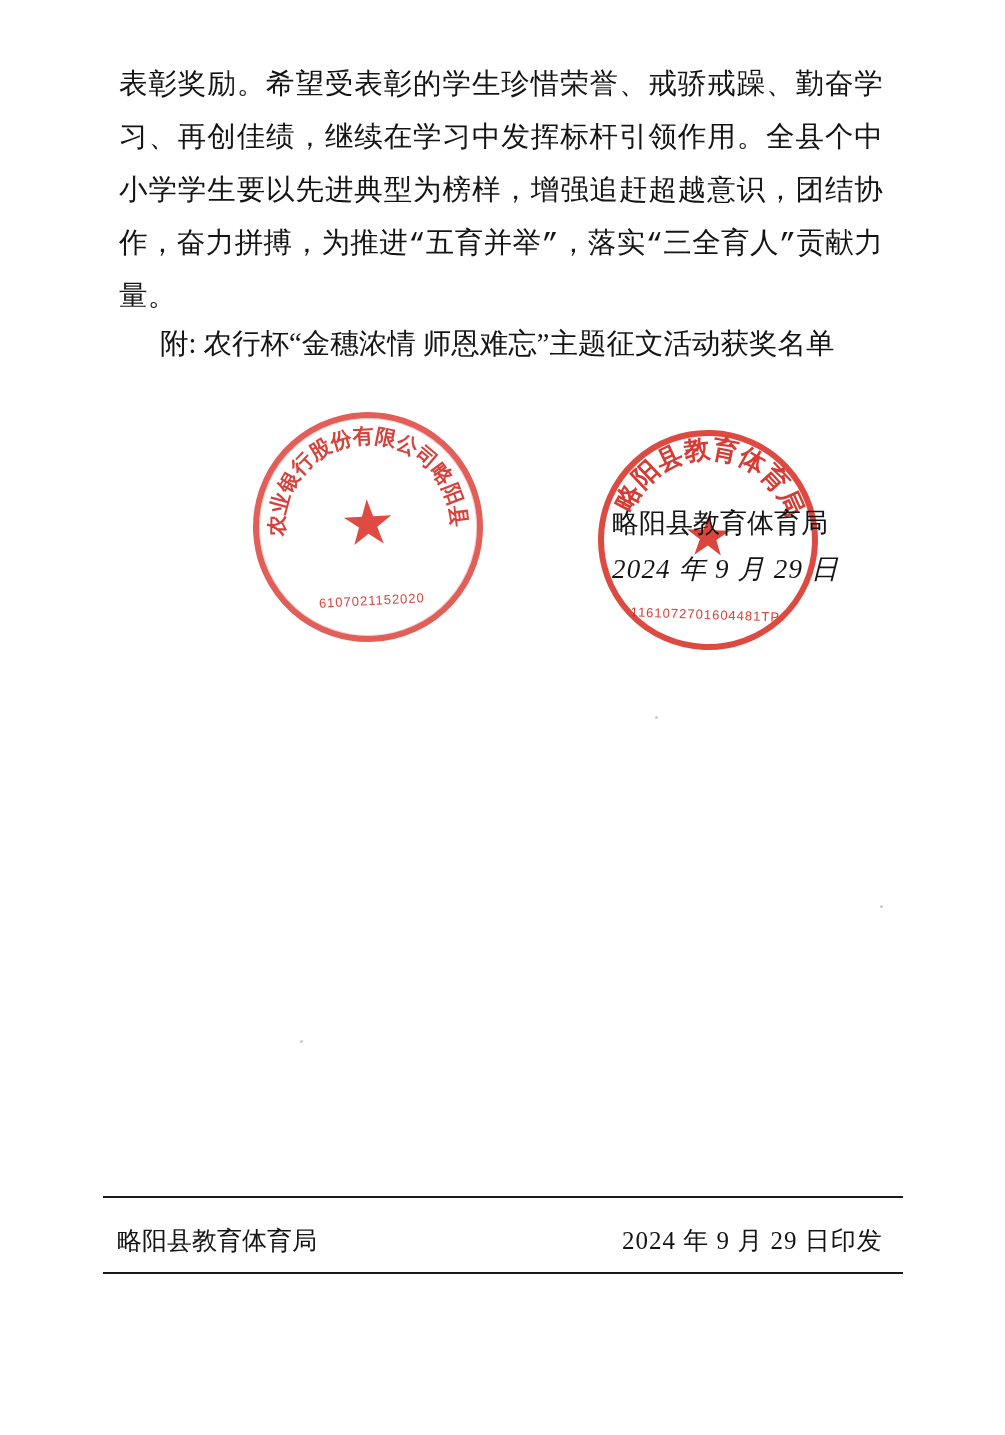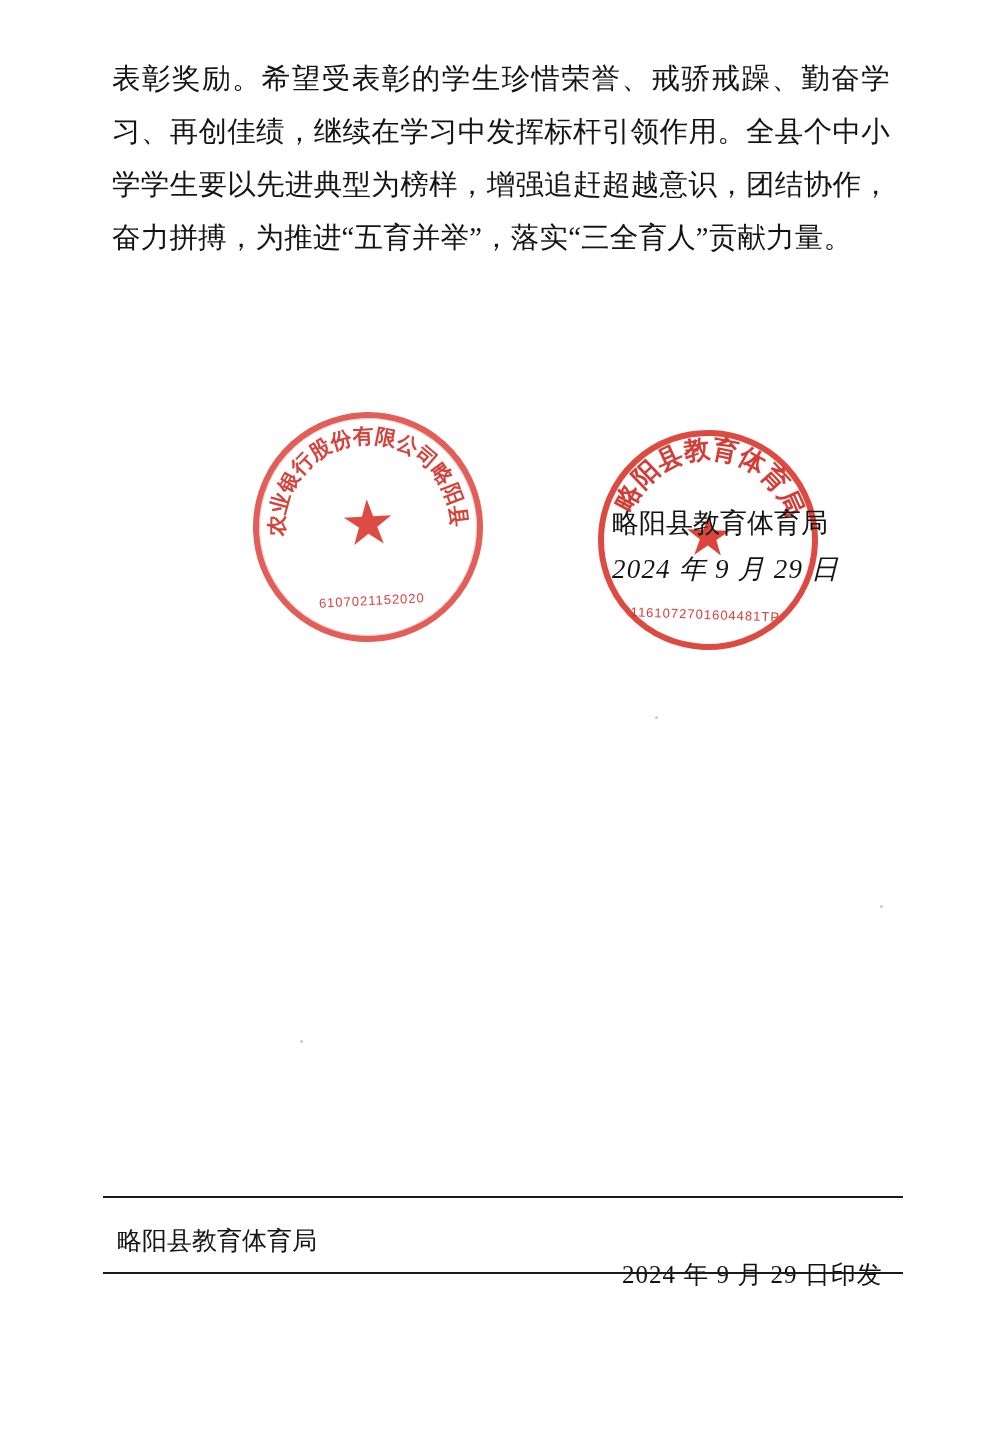--- a/index.html
+++ b/index.html
@@ -28,21 +28,22 @@
     top: 52px;
     width: 778px;
     font-size: 28.5px;
     line-height: 53px;
     letter-spacing: 0.2px;
     text-align: justify;
     text-justify: inter-ideograph;
     color: #141414;
   }
   .body-text p {
-    margin: 0;
+    margin: 7px;
+    font-family: Liberation Mono, monospace;
   }
 
   
   .attachment {
     position: absolute;
     left: 160px;
     top: 322px;
     font-size: 28.5px;
     line-height: 44px;
     color: #141414;
@@ -154,40 +155,40 @@
     white-space: nowrap;
   }
   .footer-right {
     position: absolute;
     left: 622px;
     top: 1224px;
     font-size: 25px;
     letter-spacing: 1px;
     color: #141414;
     white-space: nowrap;
-    margin-top: 34px;
   }
 
   .speck {
     position: absolute;
     width: 3px;
     height: 3px;
     background: #c9c9c9;
     border-radius: 50%;
   }
 </style>
 </head>
 <body>
 
 <div class="page">
 
   <div class="body-text">
     <p>表彰奖励。希望受表彰的学生珍惜荣誉、戒骄戒躁、勤奋学习、再创佳绩，继续在学习中发挥标杆引领作用。全县个中小学学生要以先进典型为榜样，增强追赶超越意识，团结协作，奋力拼搏，为推进“五育并举”，落实“三全育人”贡献力量。</p>
   </div>
 
+  <div class="attachment">附: 农行杯“金穗浓情  师恩难忘”主题征文活动获奖名单</div>
 
   <div class="seal seal-bank">
     <svg class="seal-arc" viewBox="0 0 218 218">
       <defs>
         <path id="bankArc" d="M 25,109 A 84,84 0 0 1 193,109"></path>
       </defs>
       <text font-size="21">
         <textPath href="#bankArc" startOffset="50%" text-anchor="middle">中国农业银行股份有限公司略阳县支行</textPath>
       </text>
     </svg>

